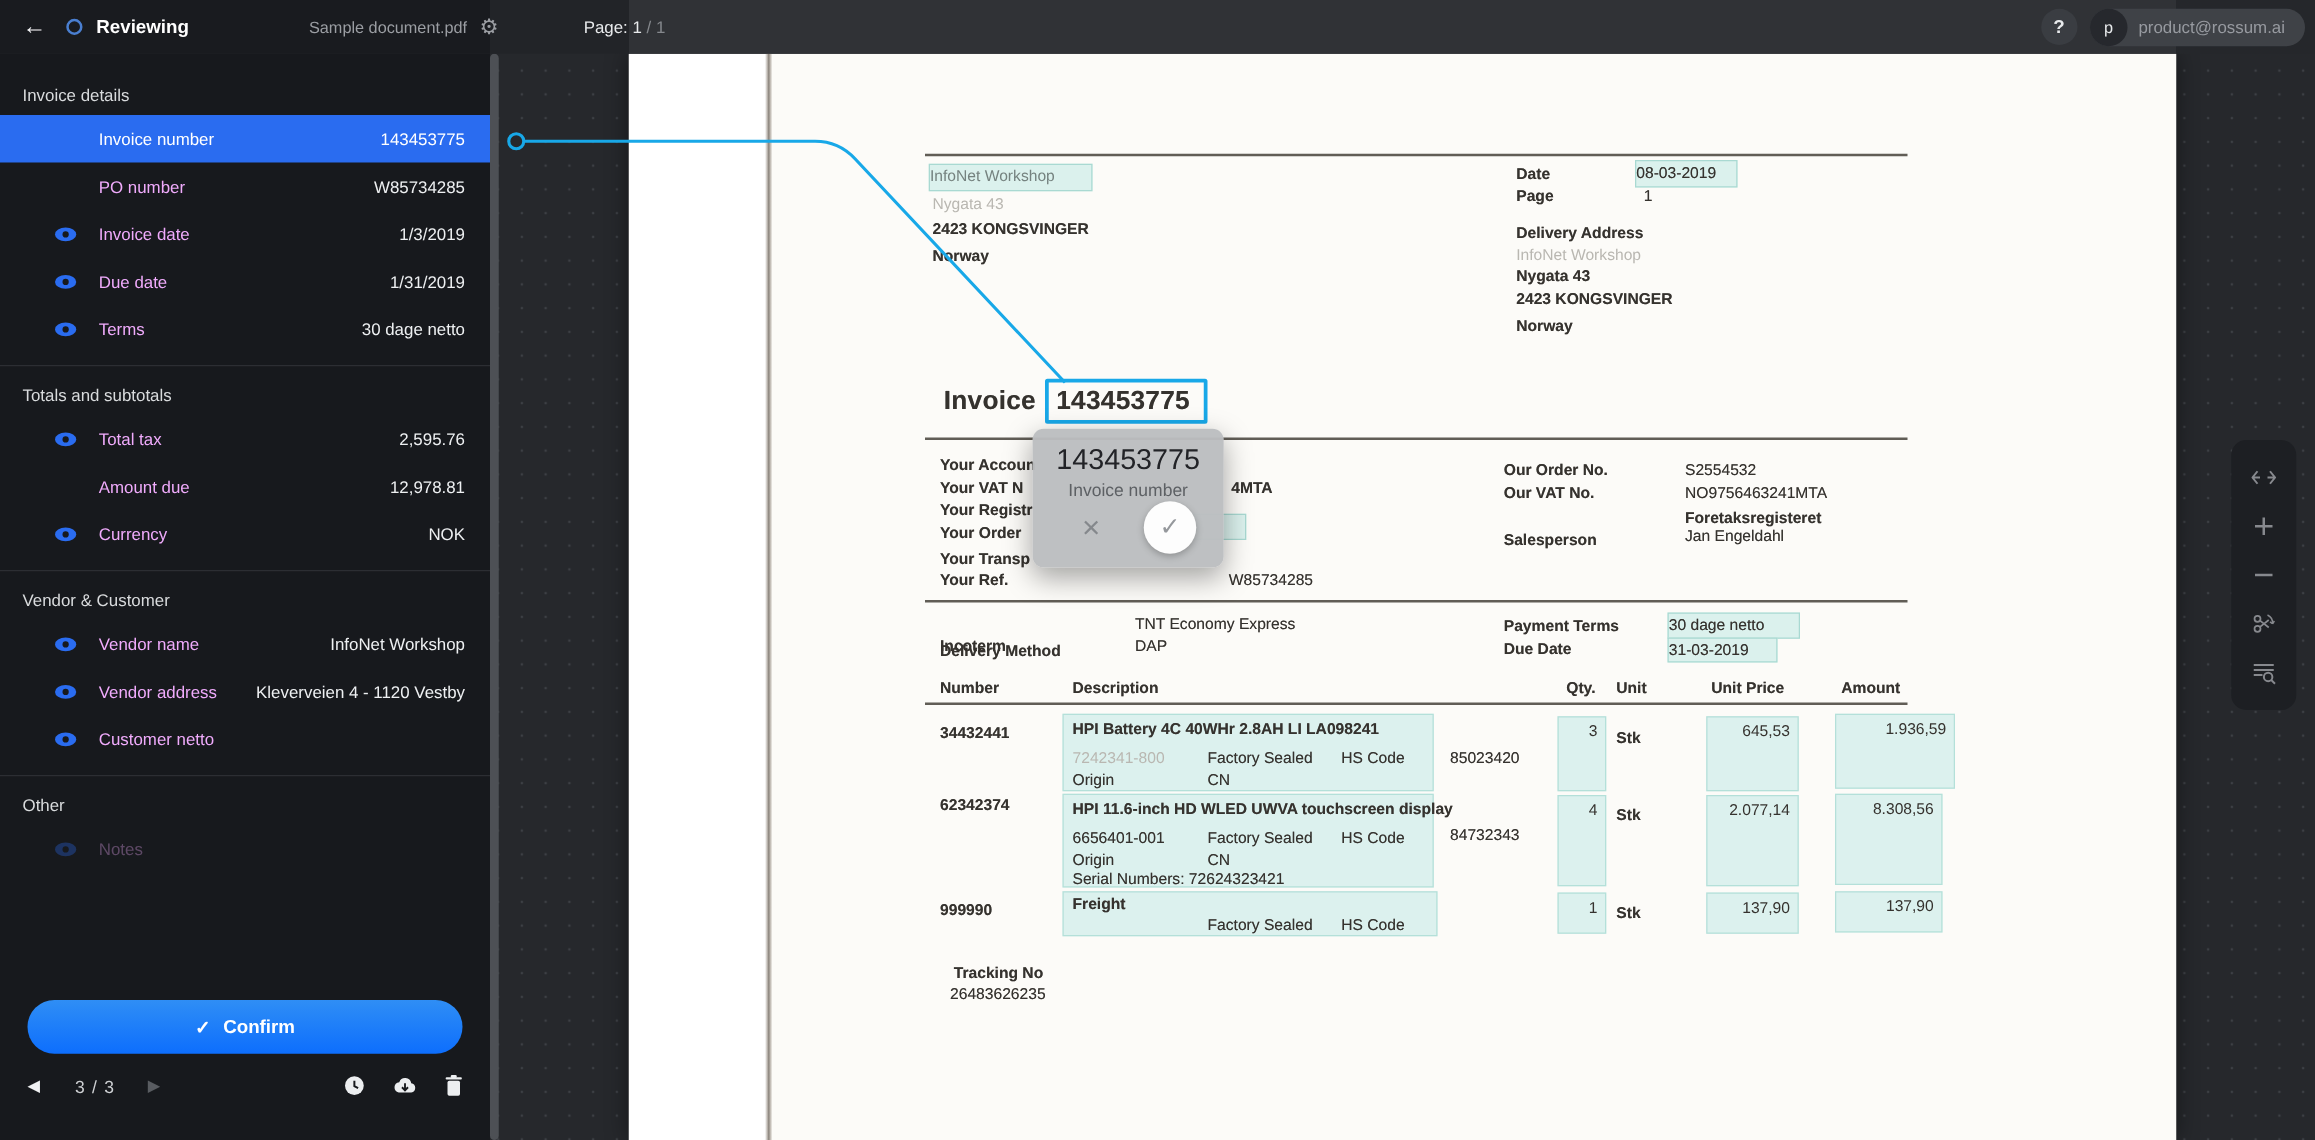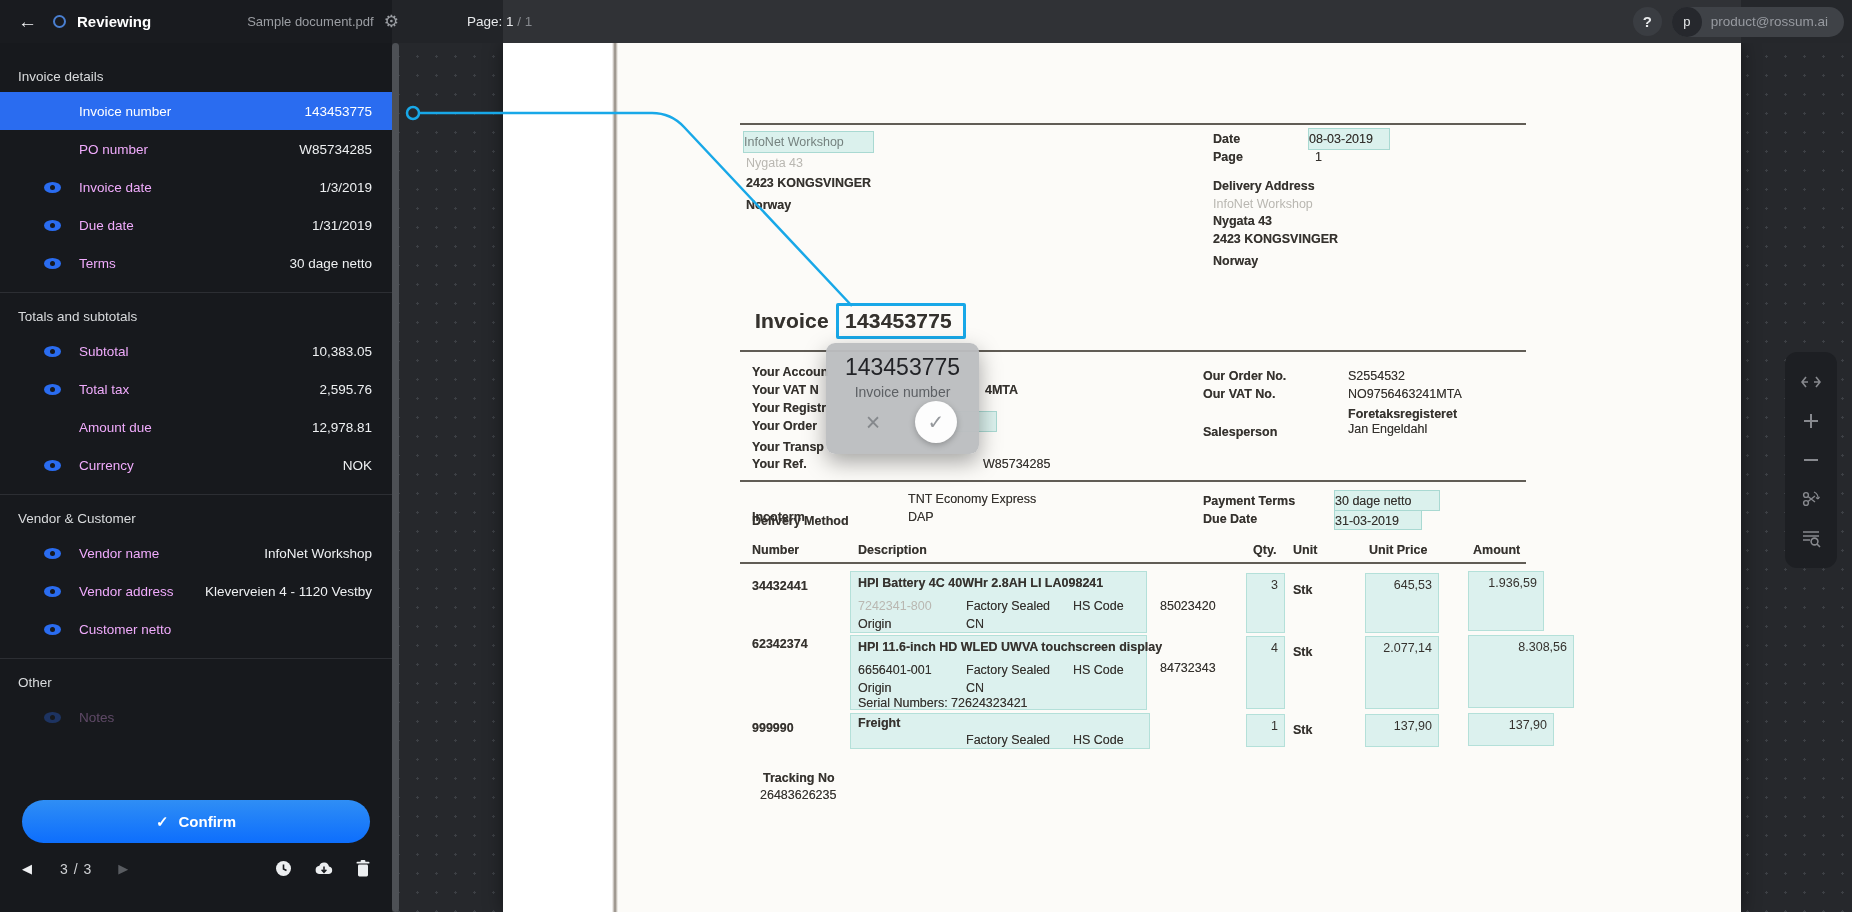--- a/index.html
+++ b/index.html
@@ -203,42 +203,42 @@
       <div class="t" style="left:355px;top:574px">Origin</div>
       <div class="t" style="left:463px;top:574px">CN</div>
       <div class="t" style="left:657px;top:556px">85023420</div>
       <div class="cellbox" style="left:743px;top:530px;width:39px;height:60px">
           <span>3</span>
         </div>
       <div class="t b" style="left:790px;top:540px">Stk</div>
       <div class="cellbox" style="left:862px;top:530px;width:74px;height:60px">
           <span>645,53</span>
         </div>
-      <div class="cellbox" style="left:965px;top:528px;width:76px;height:60px">
+      <div class="cellbox" style="left:965px;top:528px;width:96px;height:60px">
           <span>1.936,59</span>
         </div>
 
       <div class="t b" style="left:249px;top:594px">62342374</div>
       <div class="cellbox" style="left:347px;top:592px;width:297px;height:75px"></div>
       <div class="t b" style="left:355px;top:597px">HPI 11.6-inch HD WLED UWVA touchscreen display</div>
       <div class="t" style="left:355px;top:620px">6656401-001</div>
       <div class="t" style="left:463px;top:620px">Factory Sealed</div>
       <div class="t" style="left:570px;top:620px">HS Code</div>
       <div class="t" style="left:355px;top:638px">Origin</div>
       <div class="t" style="left:463px;top:638px">CN</div>
       <div class="t" style="left:355px;top:653px">Serial Numbers: 72624323421</div>
       <div class="t" style="left:657px;top:618px">84732343</div>
       <div class="cellbox" style="left:743px;top:593px;width:39px;height:73px">
           <span>4</span>
         </div>
       <div class="t b" style="left:790px;top:602px">Stk</div>
       <div class="cellbox" style="left:862px;top:593px;width:74px;height:73px">
           <span>2.077,14</span>
         </div>
-      <div class="cellbox" style="left:965px;top:592px;width:106px;height:73px">
+      <div class="cellbox" style="left:965px;top:592px;width:86px;height:73px">
           <span>8.308,56</span>
         </div>
 
       <div class="t b" style="left:249px;top:678px">999990</div>
       <div class="cellbox" style="left:347px;top:670px;width:300px;height:36px"></div>
       <div class="t b" style="left:355px;top:673px">Freight</div>
       <div class="t" style="left:463px;top:690px">Factory Sealed</div>
       <div class="t" style="left:570px;top:690px">HS Code</div>
       <div class="cellbox" style="left:743px;top:671px;width:39px;height:33px">
           <span>1</span>
@@ -329,25 +329,20 @@
             <span class="fvalue">1/31/2019</span>
           </div>
           <div class="frow">
             <span class="eye"></span>
             <span class="flabel">Terms</span>
             <span class="fvalue">30 dage netto</span>
           </div>
         </div>
         <div class="section">
           <div class="section-title">Totals and subtotals</div>
-          <div class="frow">
-            <span class="eye"></span>
-            <span class="flabel">Subtotal</span>
-            <span class="fvalue">10,383.05</span>
-          </div>
           <div class="frow">
             <span class="eye"></span>
             <span class="flabel">Total tax</span>
             <span class="fvalue">2,595.76</span>
           </div>
           <div class="frow">
             <span class="eye hidden"></span>
             <span class="flabel">Amount due</span>
             <span class="fvalue">12,978.81</span>
           </div>

